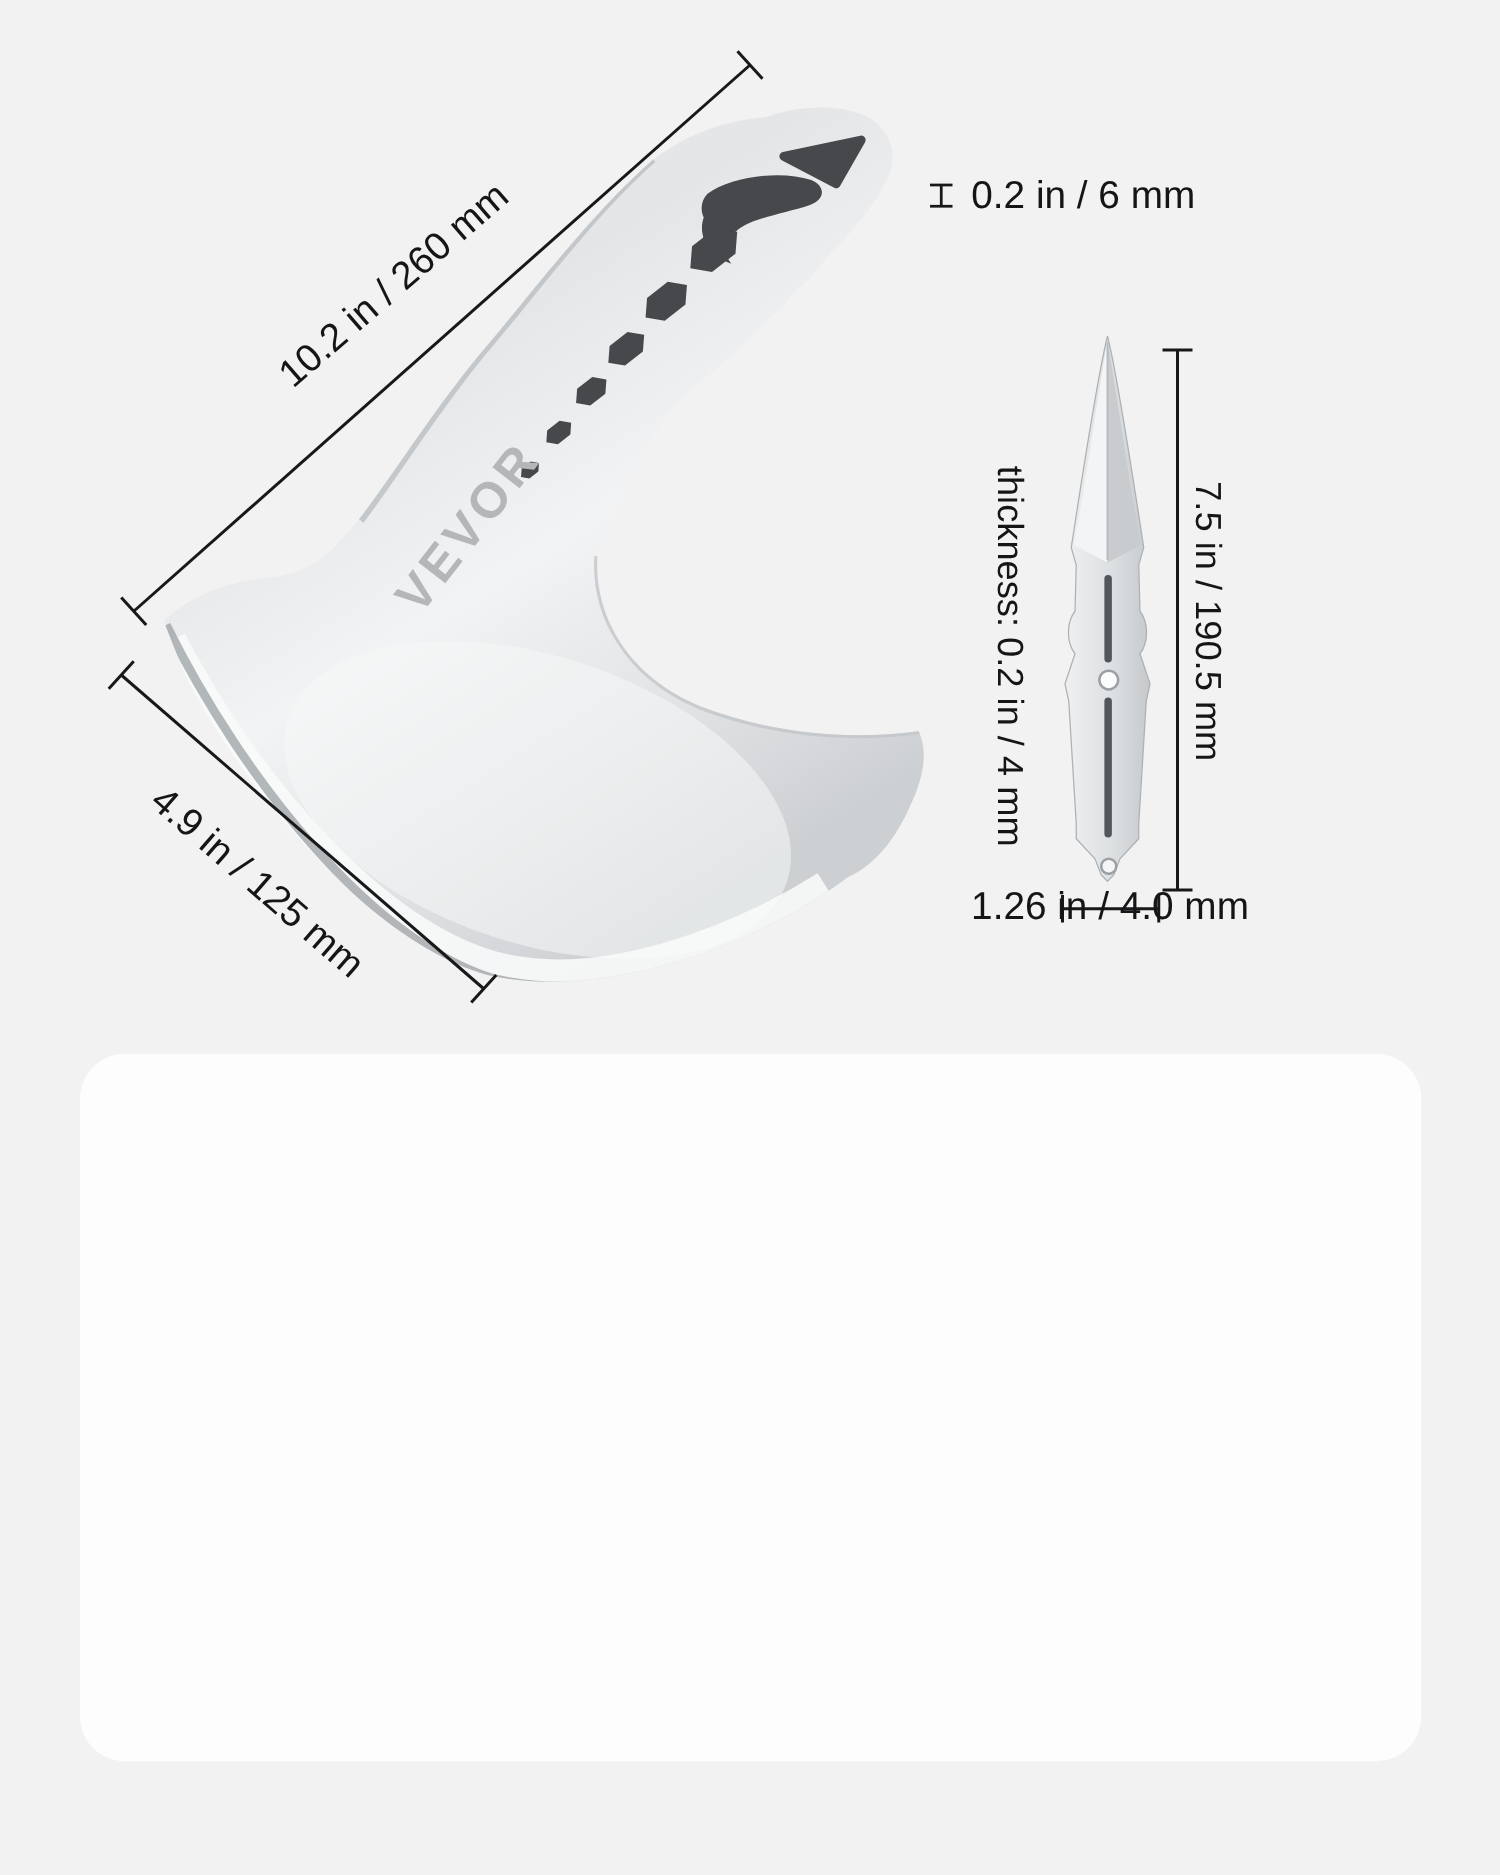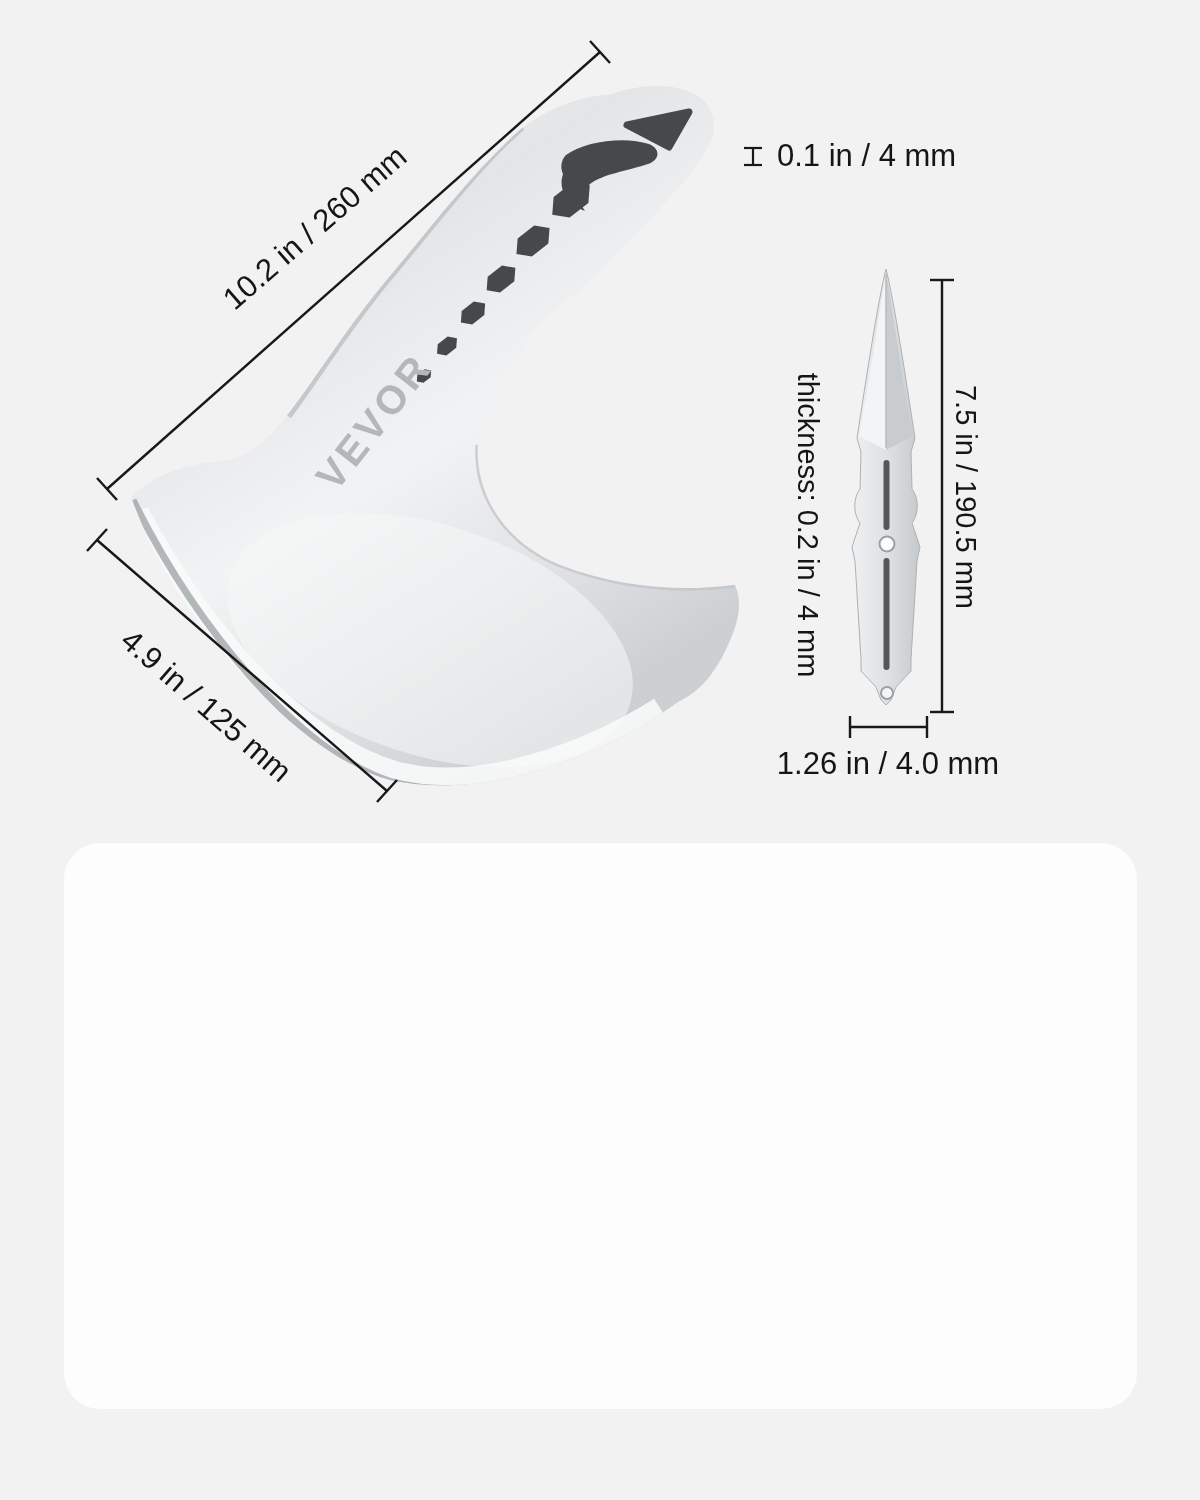--- a/index.html
+++ b/index.html
@@ -117,29 +117,29 @@
       <g>
         <line x1="850" y1="727" x2="927" y2="727"></line>
         <line x1="850" y1="716" x2="850" y2="738"></line>
         <line x1="927" y1="716" x2="927" y2="738"></line>
       </g>
     </g>
   </svg>
 
   <div class="dim-label rot-neg41" style="left:315px;top:228px;">10.2 in / 260 mm</div>
 
-  <div class="dim-label center-y" style="left:777px;top:156px;">0.1 in / 4 mm</div>
+  <div class="dim-label center-y" style="left:777px;top:156px;">0.2 in / 6 mm</div>
 
   <div class="dim-label rot-pos41" style="left:206px;top:706px;">4.9 in / 125 mm</div>
 
   <div class="dim-label small rot-90" style="left:965px;top:497px;">7.5 in / 190.5 mm</div>
 
   <div class="dim-label small rot-90" style="left:807px;top:525px;">thickness: 0.2 in / 4 mm</div>
 
-  <div class="dim-label center-xy" style="left:888px;top:764px;">1.26 in / 4.0 mm</div>
+  <div class="dim-label center-xy" style="left:888px;top:725px;">1.26 in / 4.0 mm</div>
 
   <div class="spec-panel">
 
     
 
     
 
     
 
   </div>

